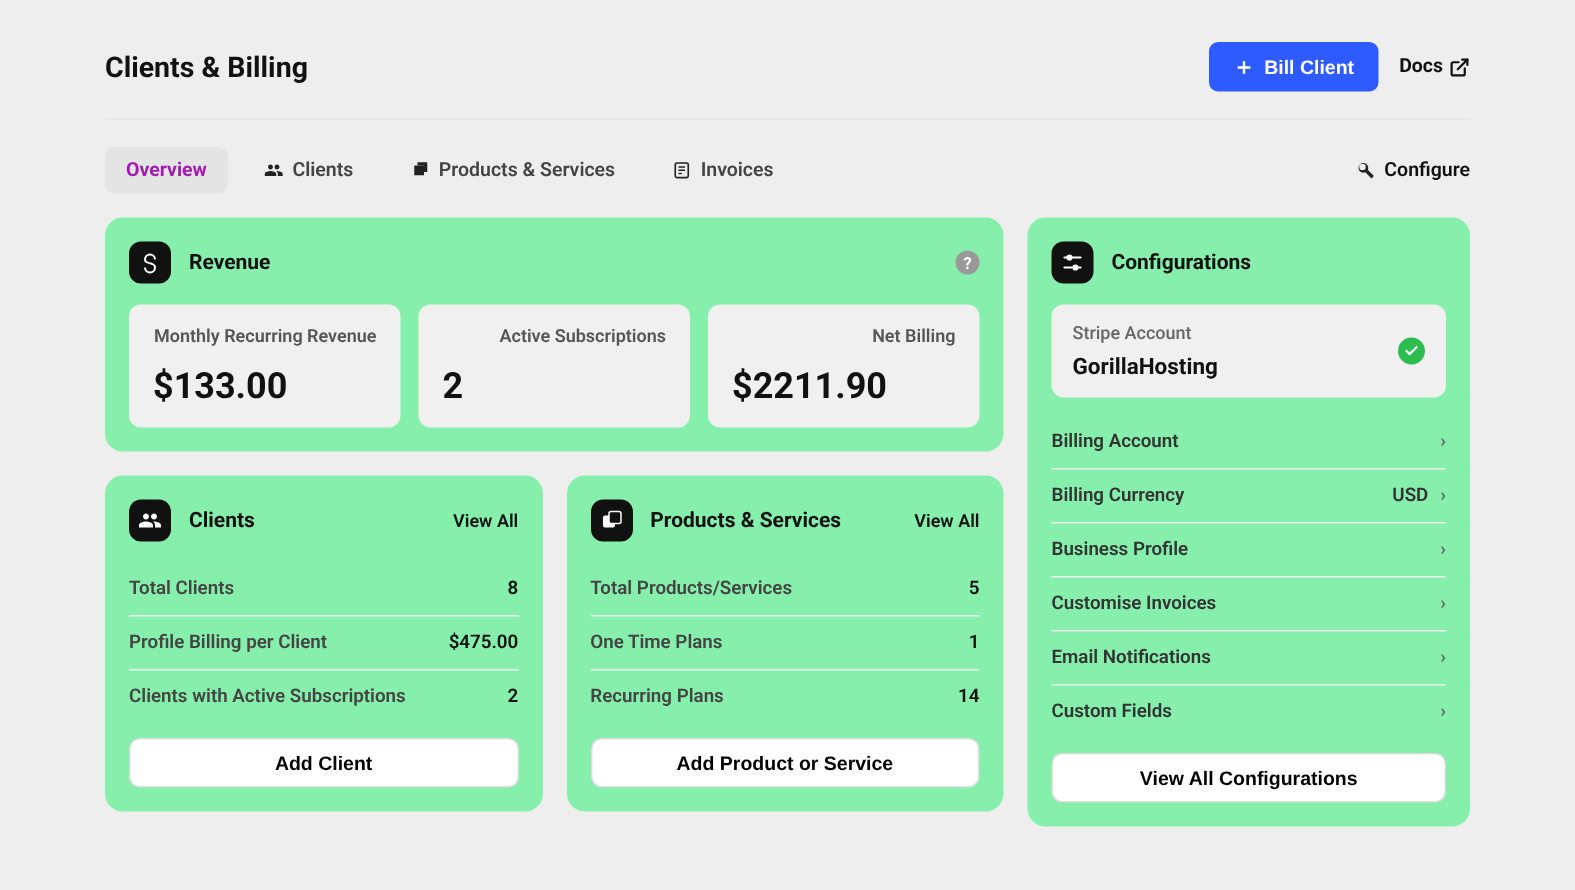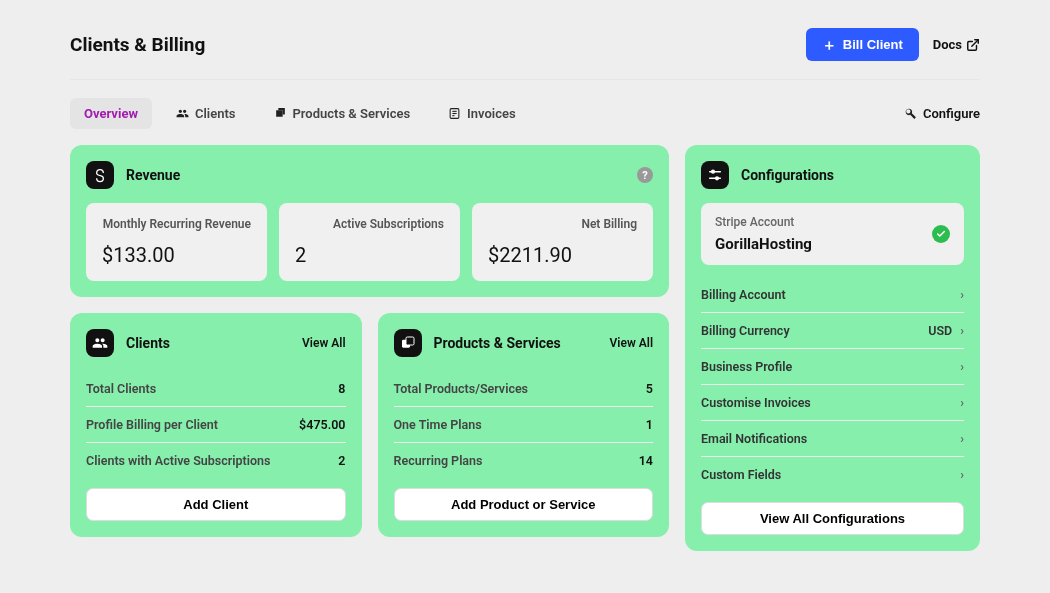--- a/index.html
+++ b/index.html
@@ -45,21 +45,21 @@
     align-items:center; justify-content:center; color:#fff;
   }
   .card-title { font-weight:700; font-size:14px; }
   .help-circle {
     width:16px; height:16px; border-radius:50%; background:#999; color:#fff;
     display:flex; align-items:center; justify-content:center; font-size:11px; font-weight:700;
   }
   .tiles { display:flex; gap:12px; }
   .tile { flex:1; background:#f0f0f0; border-radius:8px; padding:14px 16px; }
   .tile-label { color:#555; font-size:12px; font-weight:600; margin-bottom:10px; line-height:1.3;text-align:right; }
-  .tile-value { font-size:20px; font-weight:400; }
+  .tile-value { font-size:24px; font-weight:700; }
   .two-cards-row { display:flex; gap:16px; }
   .two-cards-row .card { flex:1; }
   .view-all { font-weight:600; font-size:12px; cursor:pointer; }
   .stat-row {
     display:flex; justify-content:space-between; align-items:center;
     padding:10px 0; font-size:12.5px; color:#444; font-weight:600;
   }
   .stat-row + .stat-row { border-top:1px solid #eee; }
   .stat-row .stat-value { color:#111; font-weight:600; }
   .card-btn {

